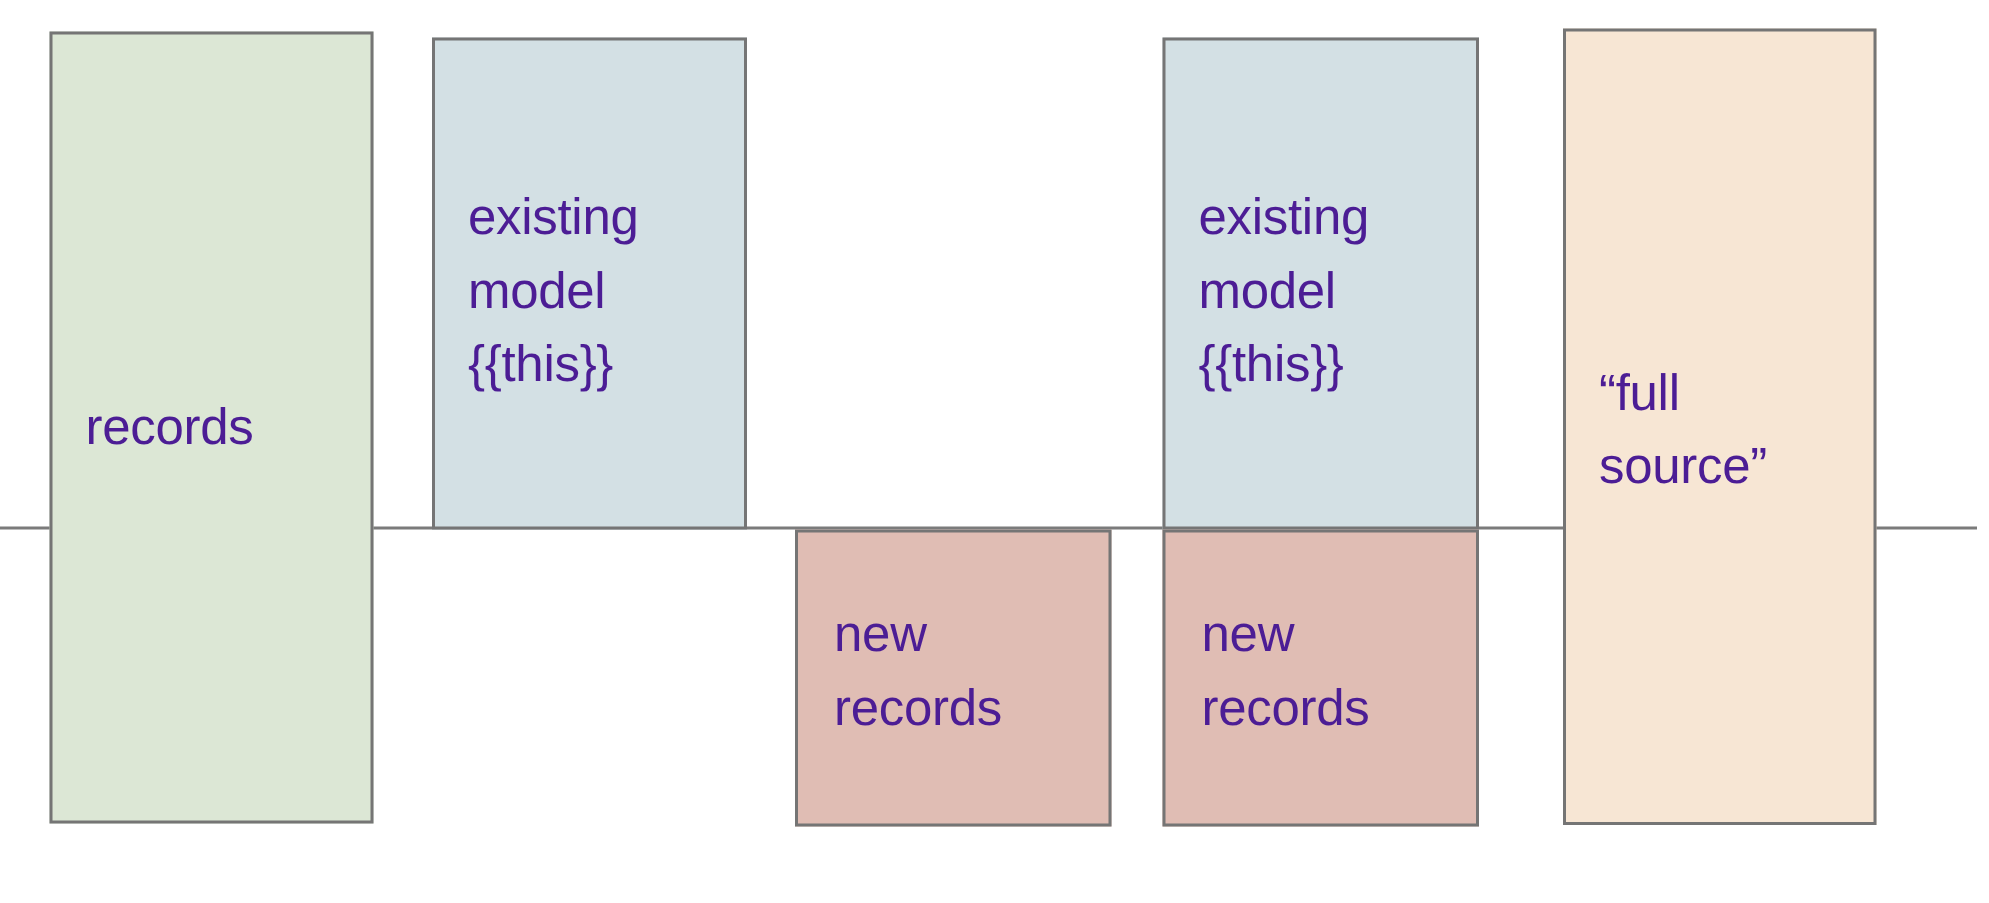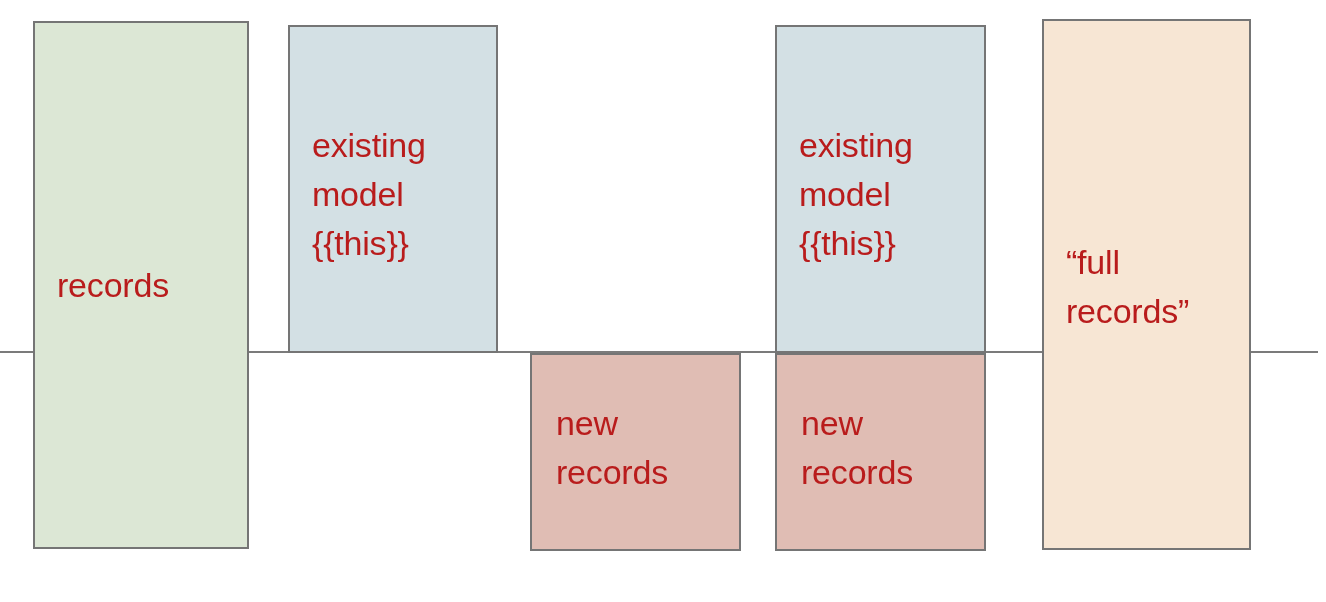--- a/index.html
+++ b/index.html
@@ -40,21 +40,21 @@
     align-items: center;
     justify-content: flex-start;
   }
 
   .block .label {
     display: block;
     padding-left: 22px;
     padding-right: 10px;
     font-size: 34px;
     line-height: 49px;
-    color: #b91c1c;
+    color: #4c1d95;
     white-space: pre-line;
     letter-spacing: -0.2px;
   }
 
   
   #block-source {
     left: 33px;
     top: 21px;
     width: 216px;
     height: 528px;
@@ -140,16 +140,16 @@
 {{this}}</span>
   </div>
 
   <div class="block" id="block-new-records-2">
     <span class="label">new
 records</span>
   </div>
 
   <div class="block" id="block-full-refresh">
     <span class="label">“full
-records”</span>
+source”</span>
   </div>
 
 </div>
 
 </body></html>

